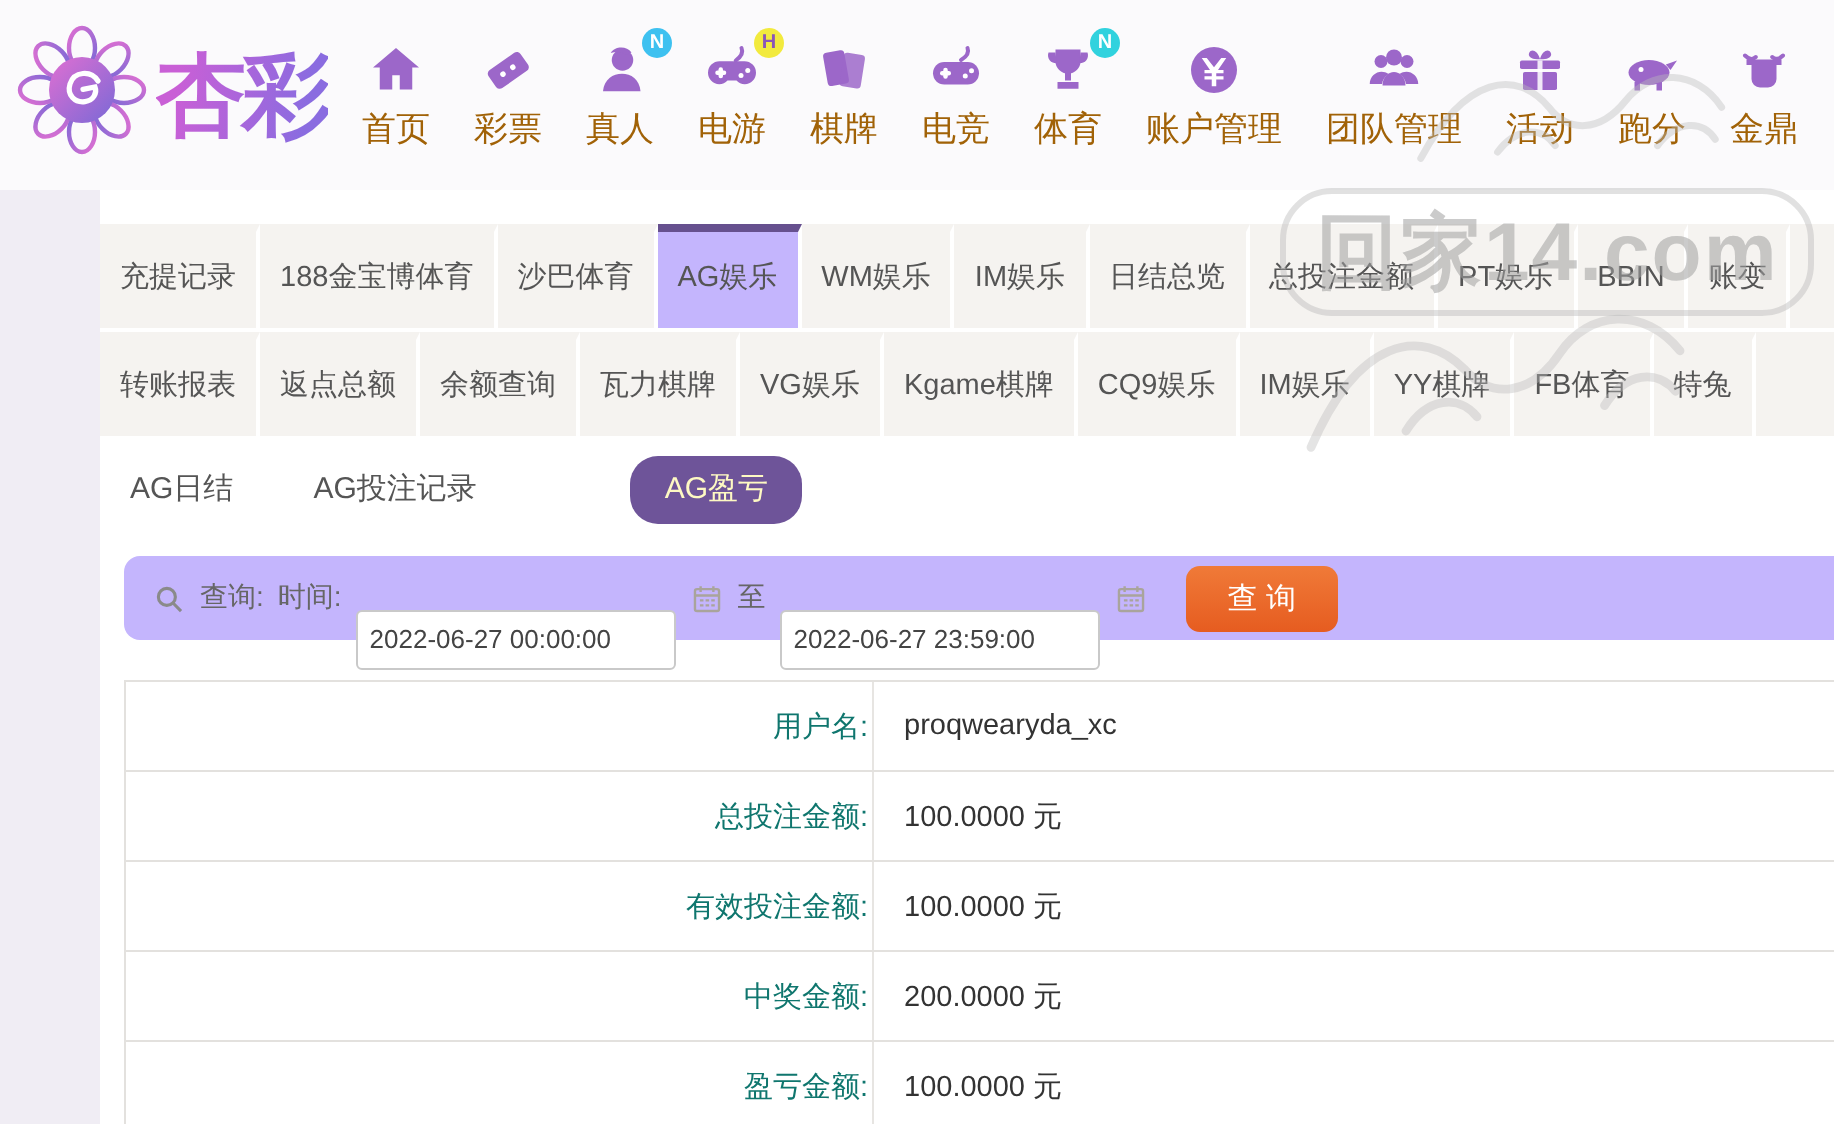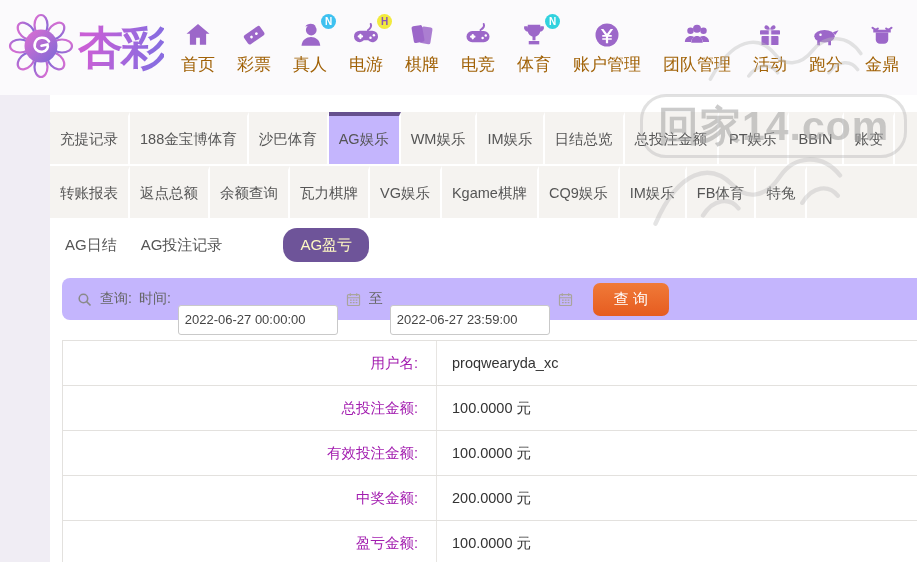--- a/index.html
+++ b/index.html
@@ -18,39 +18,39 @@
   .badge{position:absolute;top:-6px;right:-11px;min-width:15px;height:15px;border-radius:50%;
         font-size:10px;font-weight:bold;display:flex;align-items:center;justify-content:center;}
   .nav-label{font-size:17px;color:#a16207;margin-top:3px;white-space:nowrap;}
   
   .content{position:absolute;top:95px;left:50px;right:0;bottom:0;background:#fff;}
   .tabs{position:absolute;top:17px;left:0;right:0;}
   .tab-row{display:flex;background:#f5f3f0;border-bottom:2px solid #fff;}
   .tab{flex:none;height:48px;line-height:47px;padding:0 10px;font-size:14.5px;color:#555;
         border-right:2px solid #fff;border-top:4px solid transparent;white-space:nowrap;cursor:pointer;}
   .tab.active{background:#c4b5fd;border-top-color:#66508e;}
-  .subtabs{position:absolute;top:133px;left:15px;display:flex;align-items:center;gap:24px;}
+  .subtabs{position:absolute;top:133px;left:15px;display:flex;align-items:center;gap:40px;}
   .subtab{font-size:15px;color:#555;height:34px;line-height:34px;cursor:pointer;white-space:nowrap;}
   .subtab.active{background:#6e5499;color:#fef9c3;padding:0 17px;border-radius:14px;margin-left:37px;}
   
   .searchbar{position:absolute;top:183px;left:12px;right:0;height:42px;background:#c4b5fd;
         border-radius:8px 0 0 8px;display:flex;align-items:center;gap:7px;padding-left:14px;box-sizing:border-box;}
   .s-icon{width:17px;height:17px;color:#8a8a8a;flex:none;}
   .s-icon svg,.cal-icon svg{width:100%;height:100%;}
   .s-label{font-size:14px;color:#666;white-space:nowrap;}
   .date-input{width:146px;height:28px;border:1px solid #c9c9c9;border-radius:3px;font-size:13px;color:#444;
         padding:0 6px;background:#fff;font-family:inherit;box-sizing:content-box;margin-top:41px;}
   .cal-icon{width:17px;height:17px;color:#a9a49c;cursor:pointer;flex:none;}
   .query-btn{margin-left:12px;height:33px;padding:0 21px;background:linear-gradient(#f07a38,#e65c20);
         border:none;border-radius:7px;color:#fff;font-size:15px;cursor:pointer;font-family:inherit;white-space:nowrap;}
   
   .detail-table{position:absolute;top:245px;left:12px;right:0;border-top:1px solid #e3e1de;border-left:1px solid #e3e1de;}
   .t-row{display:flex;height:44px;border-bottom:1px solid #e3e1de;align-items:stretch;}
-  .t-label{width:374px;flex:none;font-size:14.5px;color:#a21caf;border-right:1px solid #e7e5e2;
-        display:flex;align-items:center;justify-content:flex-end;padding-right:18px;box-sizing:border-box;}
+  .t-label{width:374px;flex:none;font-size:14.5px;color:#0f766e;border-right:1px solid #e7e5e2;
+        display:flex;align-items:center;justify-content:flex-end;padding-right:2px;box-sizing:border-box;}
   .t-value{font-size:14.5px;color:#333;display:flex;align-items:center;padding-left:15px;}
   
   .watermark{position:absolute;left:640px;top:94px;z-index:9;pointer-events:none;}
   .wm-box{border:3px solid rgba(175,175,175,.38);border-radius:26px;padding:0 15px;
         font-size:41px;font-weight:bold;color:rgba(160,160,160,.55);letter-spacing:1px;line-height:58px;white-space:nowrap;}
   .orn{position:absolute;color:#bcbcbc;opacity:.4;pointer-events:none;z-index:8;}
   .orn svg{width:100%;height:100%;}
 </style>
 </head>
 <body>
@@ -241,20 +241,21 @@
       <div class="tab-row">
 
       <div class="tab">转账报表</div>
           <div class="tab">返点总额</div>
           <div class="tab">余额查询</div>
           <div class="tab">瓦力棋牌</div>
           <div class="tab">VG娱乐</div>
           <div class="tab">Kgame棋牌</div>
           <div class="tab">CQ9娱乐</div>
           <div class="tab">IM娱乐</div>
+          <div class="tab">YY棋牌</div>
           <div class="tab">FB体育</div>
           <div class="tab">特兔</div>
         </div>
     </div>
 
     <div class="subtabs">
 
     <div class="subtab">AG日结</div>
         <div class="subtab">AG投注记录</div>
         <div class="subtab active">AG盈亏</div>

